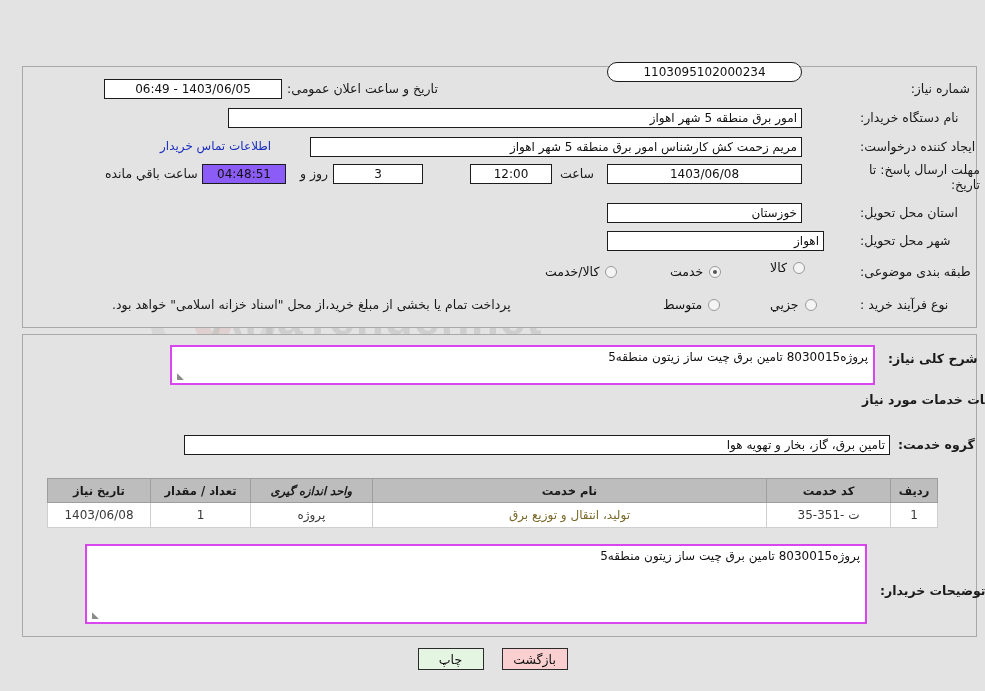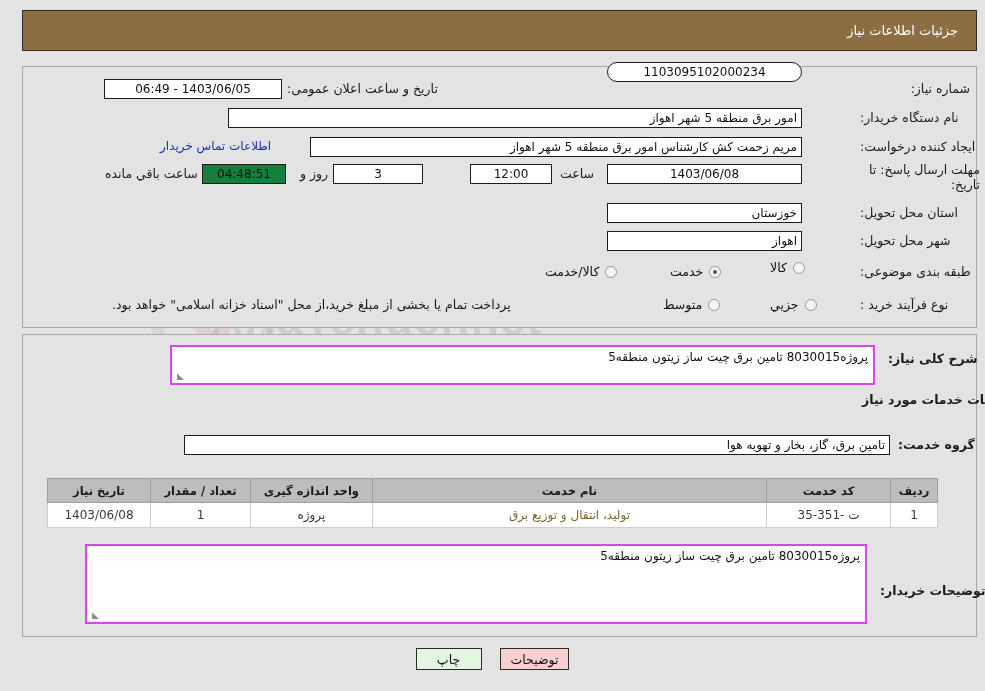--- a/index.html
+++ b/index.html
@@ -69,21 +69,21 @@
     border: 1px solid #1c1c1c;
     height: 20px; line-height: 18px;
     font-size: 12px;
     padding: 0 4px;
     text-align: center;
     white-space: nowrap; overflow: hidden;
     color: #111;
   }
   .fld.rt { text-align: right; }
   .fld.ctr { text-align: center; }
-  .fld.yellow { background: #15803d; }
+  .fld.yellow { background: #8b5cf6; }
   .link { color: #1a2fbe; font-size: 12px; white-space: nowrap; cursor: pointer; }
 
   
   .radio {
     width: 12px; height: 12px; border-radius: 50%;
     border: 1px solid #9a9a9a; background: #f4f4f4;
     display: inline-block; position: relative; flex: none;
   }
   .radio.on::after {
     content: ""; position: absolute;
@@ -157,23 +157,20 @@
 <div class="page">
 
   <div class="watermark">
     <svg class="wm-shield" viewBox="0 0 100 115">
       <path d="M50 3 L95 20 L95 60 Q95 95 50 112 Q5 95 5 60 L5 20 Z" fill="none" stroke="#b9b9b9" stroke-width="9"></path>
       <path d="M28 42 L50 92 L72 42" fill="none" stroke="#d6a2a2" stroke-width="11"></path>
     </svg>
     <div class="wm-text">AriaTender.net</div>
   </div>
 
-  <div class="titlebar">
-    <span>جزئیات اطلاعات نیاز</span>
-  </div>
 
   <div class="panel panel-top"></div>
 
   <div class="row" style="left:860px; top:81px; width:110px; justify-content:flex-start; z-index:9;">
     <span class="lbl">شماره نیاز:</span>
   </div>
   <div class="fld ctr" style="position:absolute; left:607px; top:62px; width:195px; z-index:9;border-radius:10px;">1103095102000234</div>
 
   <div class="row" style="left:287px; top:81px; z-index:9;">
     <span class="lbl">تاریخ و ساعت اعلان عمومی:</span>
@@ -209,21 +206,21 @@
   </div>
 
   <div class="row" style="left:860px; top:205px; z-index:9;">
     <span class="lbl">استان محل تحویل:</span>
   </div>
   <div class="fld rt" style="position:absolute; left:607px; top:203px; width:195px; z-index:9;">خوزستان</div>
 
   <div class="row" style="left:860px; top:233px; z-index:9;">
     <span class="lbl">شهر محل تحویل:</span>
   </div>
-  <div class="fld rt" style="position:absolute; left:607px; top:231px; width:195px; z-index:9;">اهواز</div>
+  <div class="fld rt" style="position:absolute; left:607px; top:231px; width:217px; z-index:9;">اهواز</div>
 
   <div class="row" style="left:860px; top:264px; z-index:9;">
     <span class="lbl">طبقه بندی موضوعی:</span>
   </div>
   <div class="row" style="left:770px; top:248px; z-index:9;margin-top:12px;">
     <div class="radio-grp">
       <span class="radio"></span>
       <span>کالا</span>
     </div>
   </div>
@@ -277,21 +274,21 @@
     <span class="lbl lbl-b">گروه خدمت:</span>
   </div>
   <div class="fld rt" style="position:absolute; left:184px; top:435px; width:706px; z-index:9;">تامین برق، گاز، بخار و تهویه هوا</div>
 
   <table class="tbl" style="left:47px; top:478px; width:891px;">
     <thead>
       <tr>
         <th style="width:47px;">ردیف</th>
         <th style="width:124px;">کد خدمت</th>
         <th style="width:395px;">نام خدمت</th>
-        <th style="width:122px;">واحد اندازه گیری</th>
+        <th style="width:122px;font-style:italic;">واحد اندازه گیری</th>
         <th style="width:100px;">تعداد / مقدار</th>
         <th style="width:103px;">تاریخ نیاز</th>
       </tr>
     </thead>
     <tbody>
       <tr>
         <td>1</td>
         <td>ت -351-35</td>
         <td class="svc">تولید، انتقال و توزیع برق</td>
         <td>پروژه</td>
@@ -303,17 +300,17 @@
 
   <div class="row" style="left:880px; top:583px; z-index:9;">
     <span class="lbl lbl-b">توضیحات خریدار:</span>
   </div>
   <div class="ta" style="position:absolute; left:85px; top:544px; width:782px; height:80px; z-index:9;">
     <span>پروژه8030015 تامین برق چیت ساز زیتون منطقه5</span>
     <span class="grip">◣</span>
   </div>
 
   <div class="btns">
-    <div class="btn btn-back">توضیحات</div>
+    <div class="btn btn-back">بازگشت</div>
     <div class="btn btn-print">چاپ</div>
   </div>
 
 </div>
 
 </body></html>

